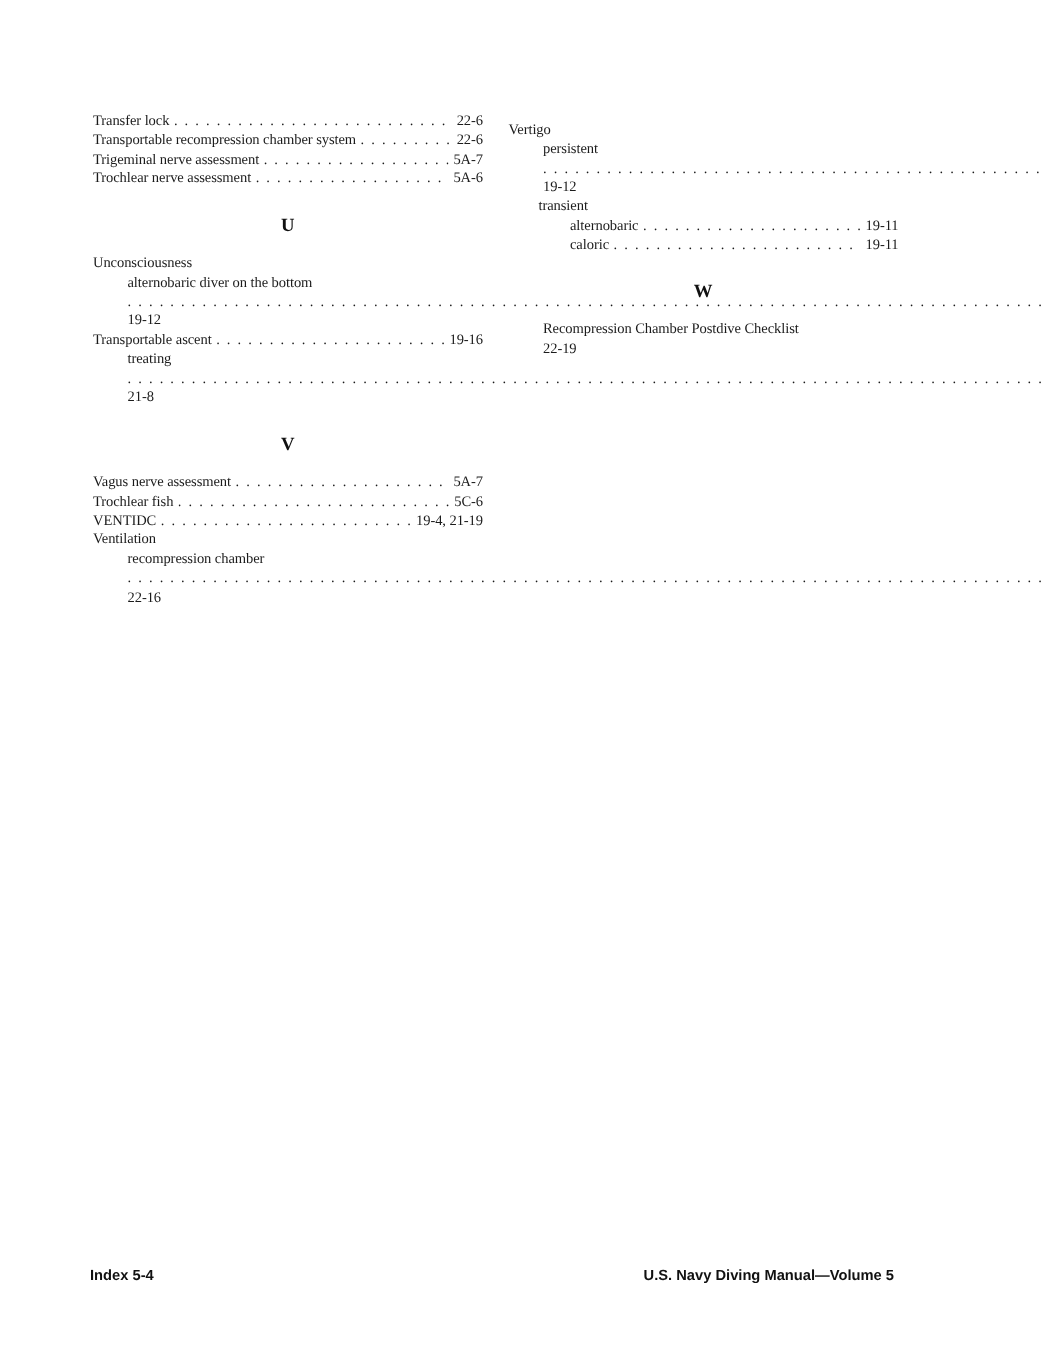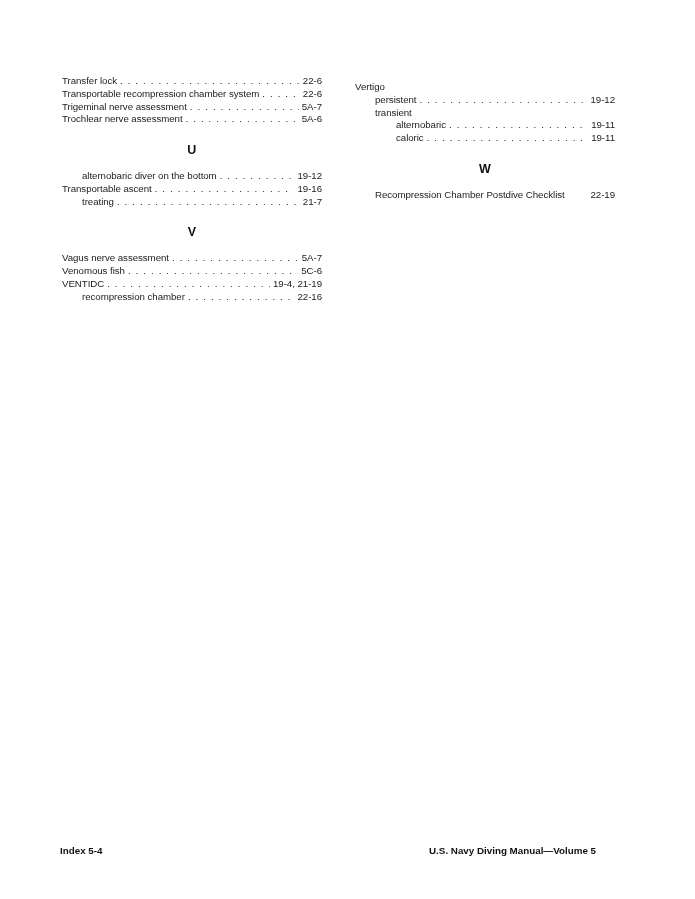--- a/index.html
+++ b/index.html
@@ -16,33 +16,34 @@
     position: absolute;
     inset: 0;
     background: #ffffff;
   }
   .index-columns {
     position: absolute;
     left: 62px;
     top: 75px;
     width: 535px;
     display: flex;
-    gap: 33px;
+    gap: 17px;
+    font-family: Liberation Serif, serif;
   }
   .col { width: 260px; }
   .col-right { padding-top: 6px; }
   .entry {
     display: flex;
     align-items: baseline;
     font-size: 9.7px;
     line-height: 12.75px;
     letter-spacing: -0.05px;
     white-space: nowrap;
   }
-  .indent-1 { padding-left: 20px; }
+  .indent-1 { padding-left: 20px; flex-direction: column; }
   .indent-2 { padding-left: 41px; }
   .entry-text { white-space: nowrap; }
   .dots {
     flex: 1;
     overflow: hidden;
     white-space: nowrap;
     letter-spacing: 1.15px;
     margin-left: 3px;
     margin-right: 3px;
     min-width: 6px;
@@ -93,50 +94,56 @@
           <span class="entry-text">Trigeminal nerve assessment</span>
           <span class="dots">. . . . . . . . . . . . . . . . . . . . . . . . . . . . . . . . . . . . . . . . . . . . . . . . . . . . . . . . . . . . . . . . . . . . . . . . . . . . . . . . . . . . . . . . . . </span>
           <span class="entry-page">5A-7</span>
         </div>
         <div class="entry indent-0">
           <span class="entry-text">Trochlear nerve assessment</span>
           <span class="dots">. . . . . . . . . . . . . . . . . . . . . . . . . . . . . . . . . . . . . . . . . . . . . . . . . . . . . . . . . . . . . . . . . . . . . . . . . . . . . . . . . . . . . . . . . . </span>
           <span class="entry-page">5A-6</span>
         </div>
         <div class="section-header">U</div>
+        <div class="entry indent-0">
+          <span class="entry-text">Unconsciousness</span>
+        </div>
         <div class="entry indent-1">
           <span class="entry-text">alternobaric diver on the bottom</span>
           <span class="dots">. . . . . . . . . . . . . . . . . . . . . . . . . . . . . . . . . . . . . . . . . . . . . . . . . . . . . . . . . . . . . . . . . . . . . . . . . . . . . . . . . . . . . . . . . . </span>
           <span class="entry-page">19-12</span>
         </div>
         <div class="entry indent-0">
           <span class="entry-text">Transportable ascent</span>
           <span class="dots">. . . . . . . . . . . . . . . . . . . . . . . . . . . . . . . . . . . . . . . . . . . . . . . . . . . . . . . . . . . . . . . . . . . . . . . . . . . . . . . . . . . . . . . . . . </span>
           <span class="entry-page">19-16</span>
         </div>
         <div class="entry indent-1">
           <span class="entry-text">treating</span>
           <span class="dots">. . . . . . . . . . . . . . . . . . . . . . . . . . . . . . . . . . . . . . . . . . . . . . . . . . . . . . . . . . . . . . . . . . . . . . . . . . . . . . . . . . . . . . . . . . </span>
-          <span class="entry-page">21-7</span>
+          <span class="entry-page">21-8</span>
         </div>
         <div class="section-header">V</div>
         <div class="entry indent-0">
           <span class="entry-text">Vagus nerve assessment</span>
           <span class="dots">. . . . . . . . . . . . . . . . . . . . . . . . . . . . . . . . . . . . . . . . . . . . . . . . . . . . . . . . . . . . . . . . . . . . . . . . . . . . . . . . . . . . . . . . . . </span>
           <span class="entry-page">5A-7</span>
         </div>
         <div class="entry indent-0">
-          <span class="entry-text">Venomous fish</span>
+          <span class="entry-text">Trochlear fish</span>
           <span class="dots">. . . . . . . . . . . . . . . . . . . . . . . . . . . . . . . . . . . . . . . . . . . . . . . . . . . . . . . . . . . . . . . . . . . . . . . . . . . . . . . . . . . . . . . . . . </span>
           <span class="entry-page">5C-6</span>
         </div>
         <div class="entry indent-0">
           <span class="entry-text">VENTIDC</span>
           <span class="dots">. . . . . . . . . . . . . . . . . . . . . . . . . . . . . . . . . . . . . . . . . . . . . . . . . . . . . . . . . . . . . . . . . . . . . . . . . . . . . . . . . . . . . . . . . . </span>
           <span class="entry-page">19-4, 21-19</span>
+        </div>
+        <div class="entry indent-0">
+          <span class="entry-text">Ventilation</span>
         </div>
         <div class="entry indent-1">
           <span class="entry-text">recompression chamber</span>
           <span class="dots">. . . . . . . . . . . . . . . . . . . . . . . . . . . . . . . . . . . . . . . . . . . . . . . . . . . . . . . . . . . . . . . . . . . . . . . . . . . . . . . . . . . . . . . . . . </span>
           <span class="entry-page">22-16</span>
         </div>
       </section>
     <section class="col col-right" id="col-1">
         <div class="entry indent-0">
           <span class="entry-text">Vertigo</span>

